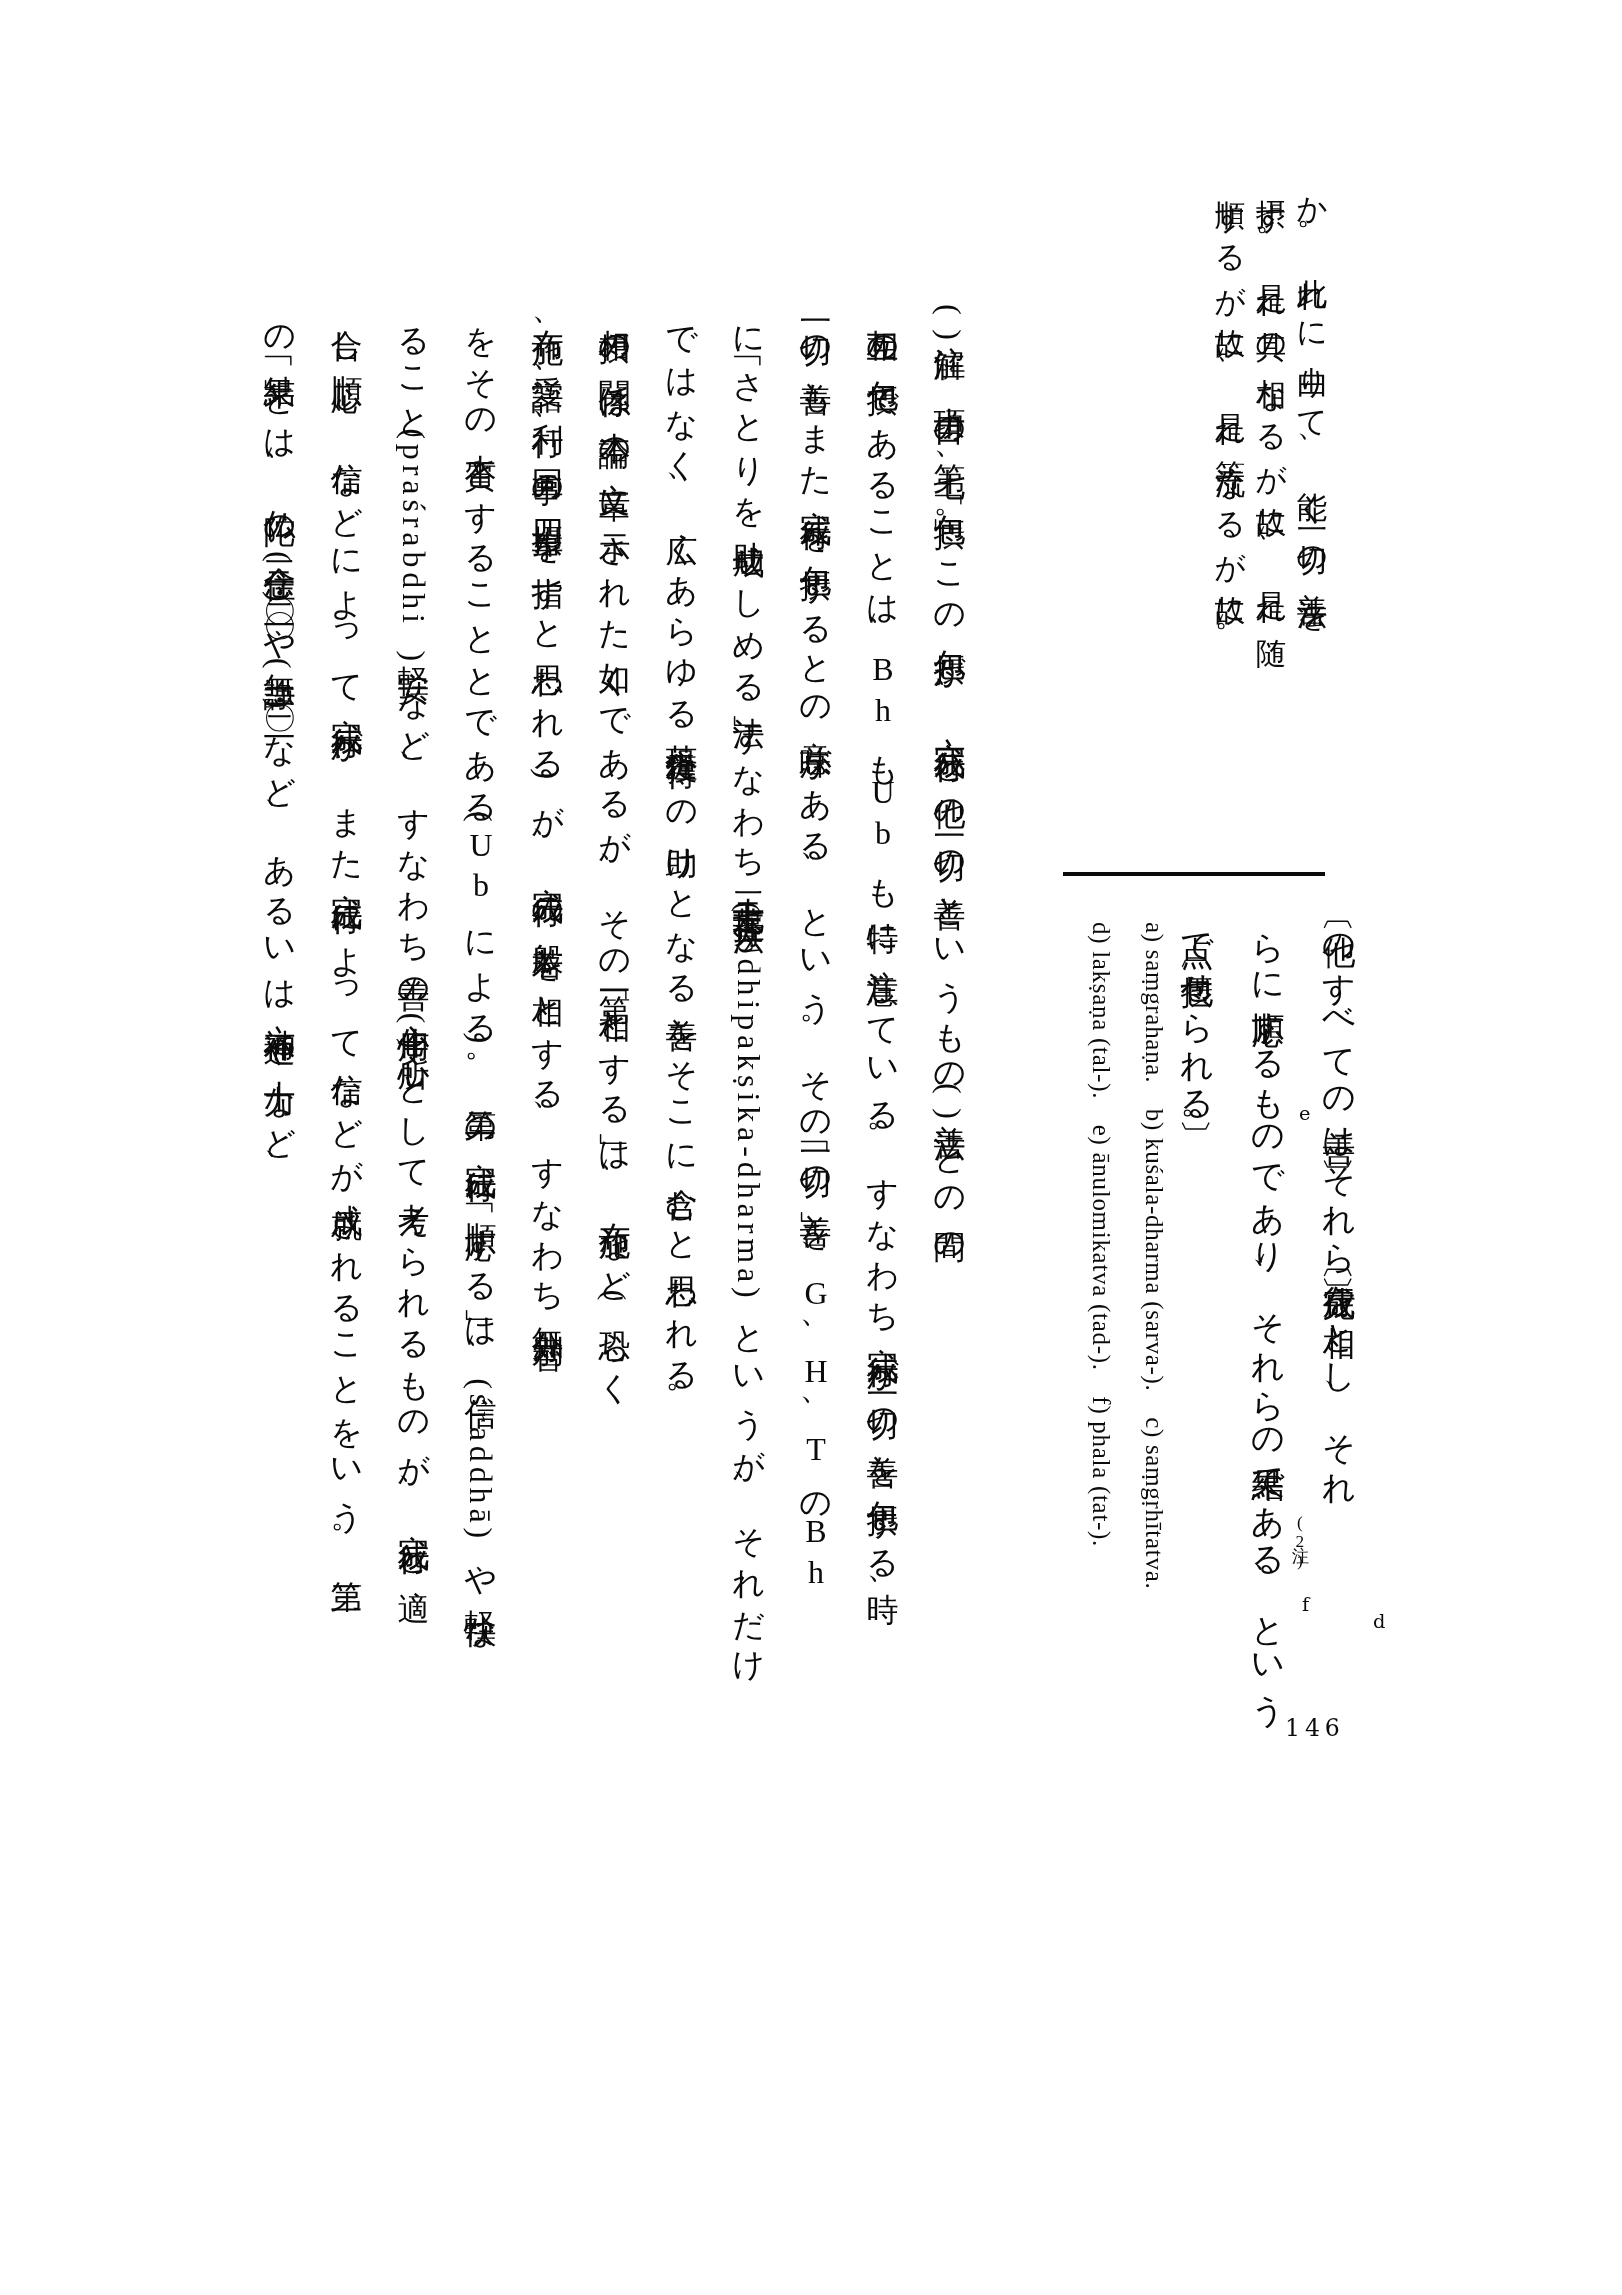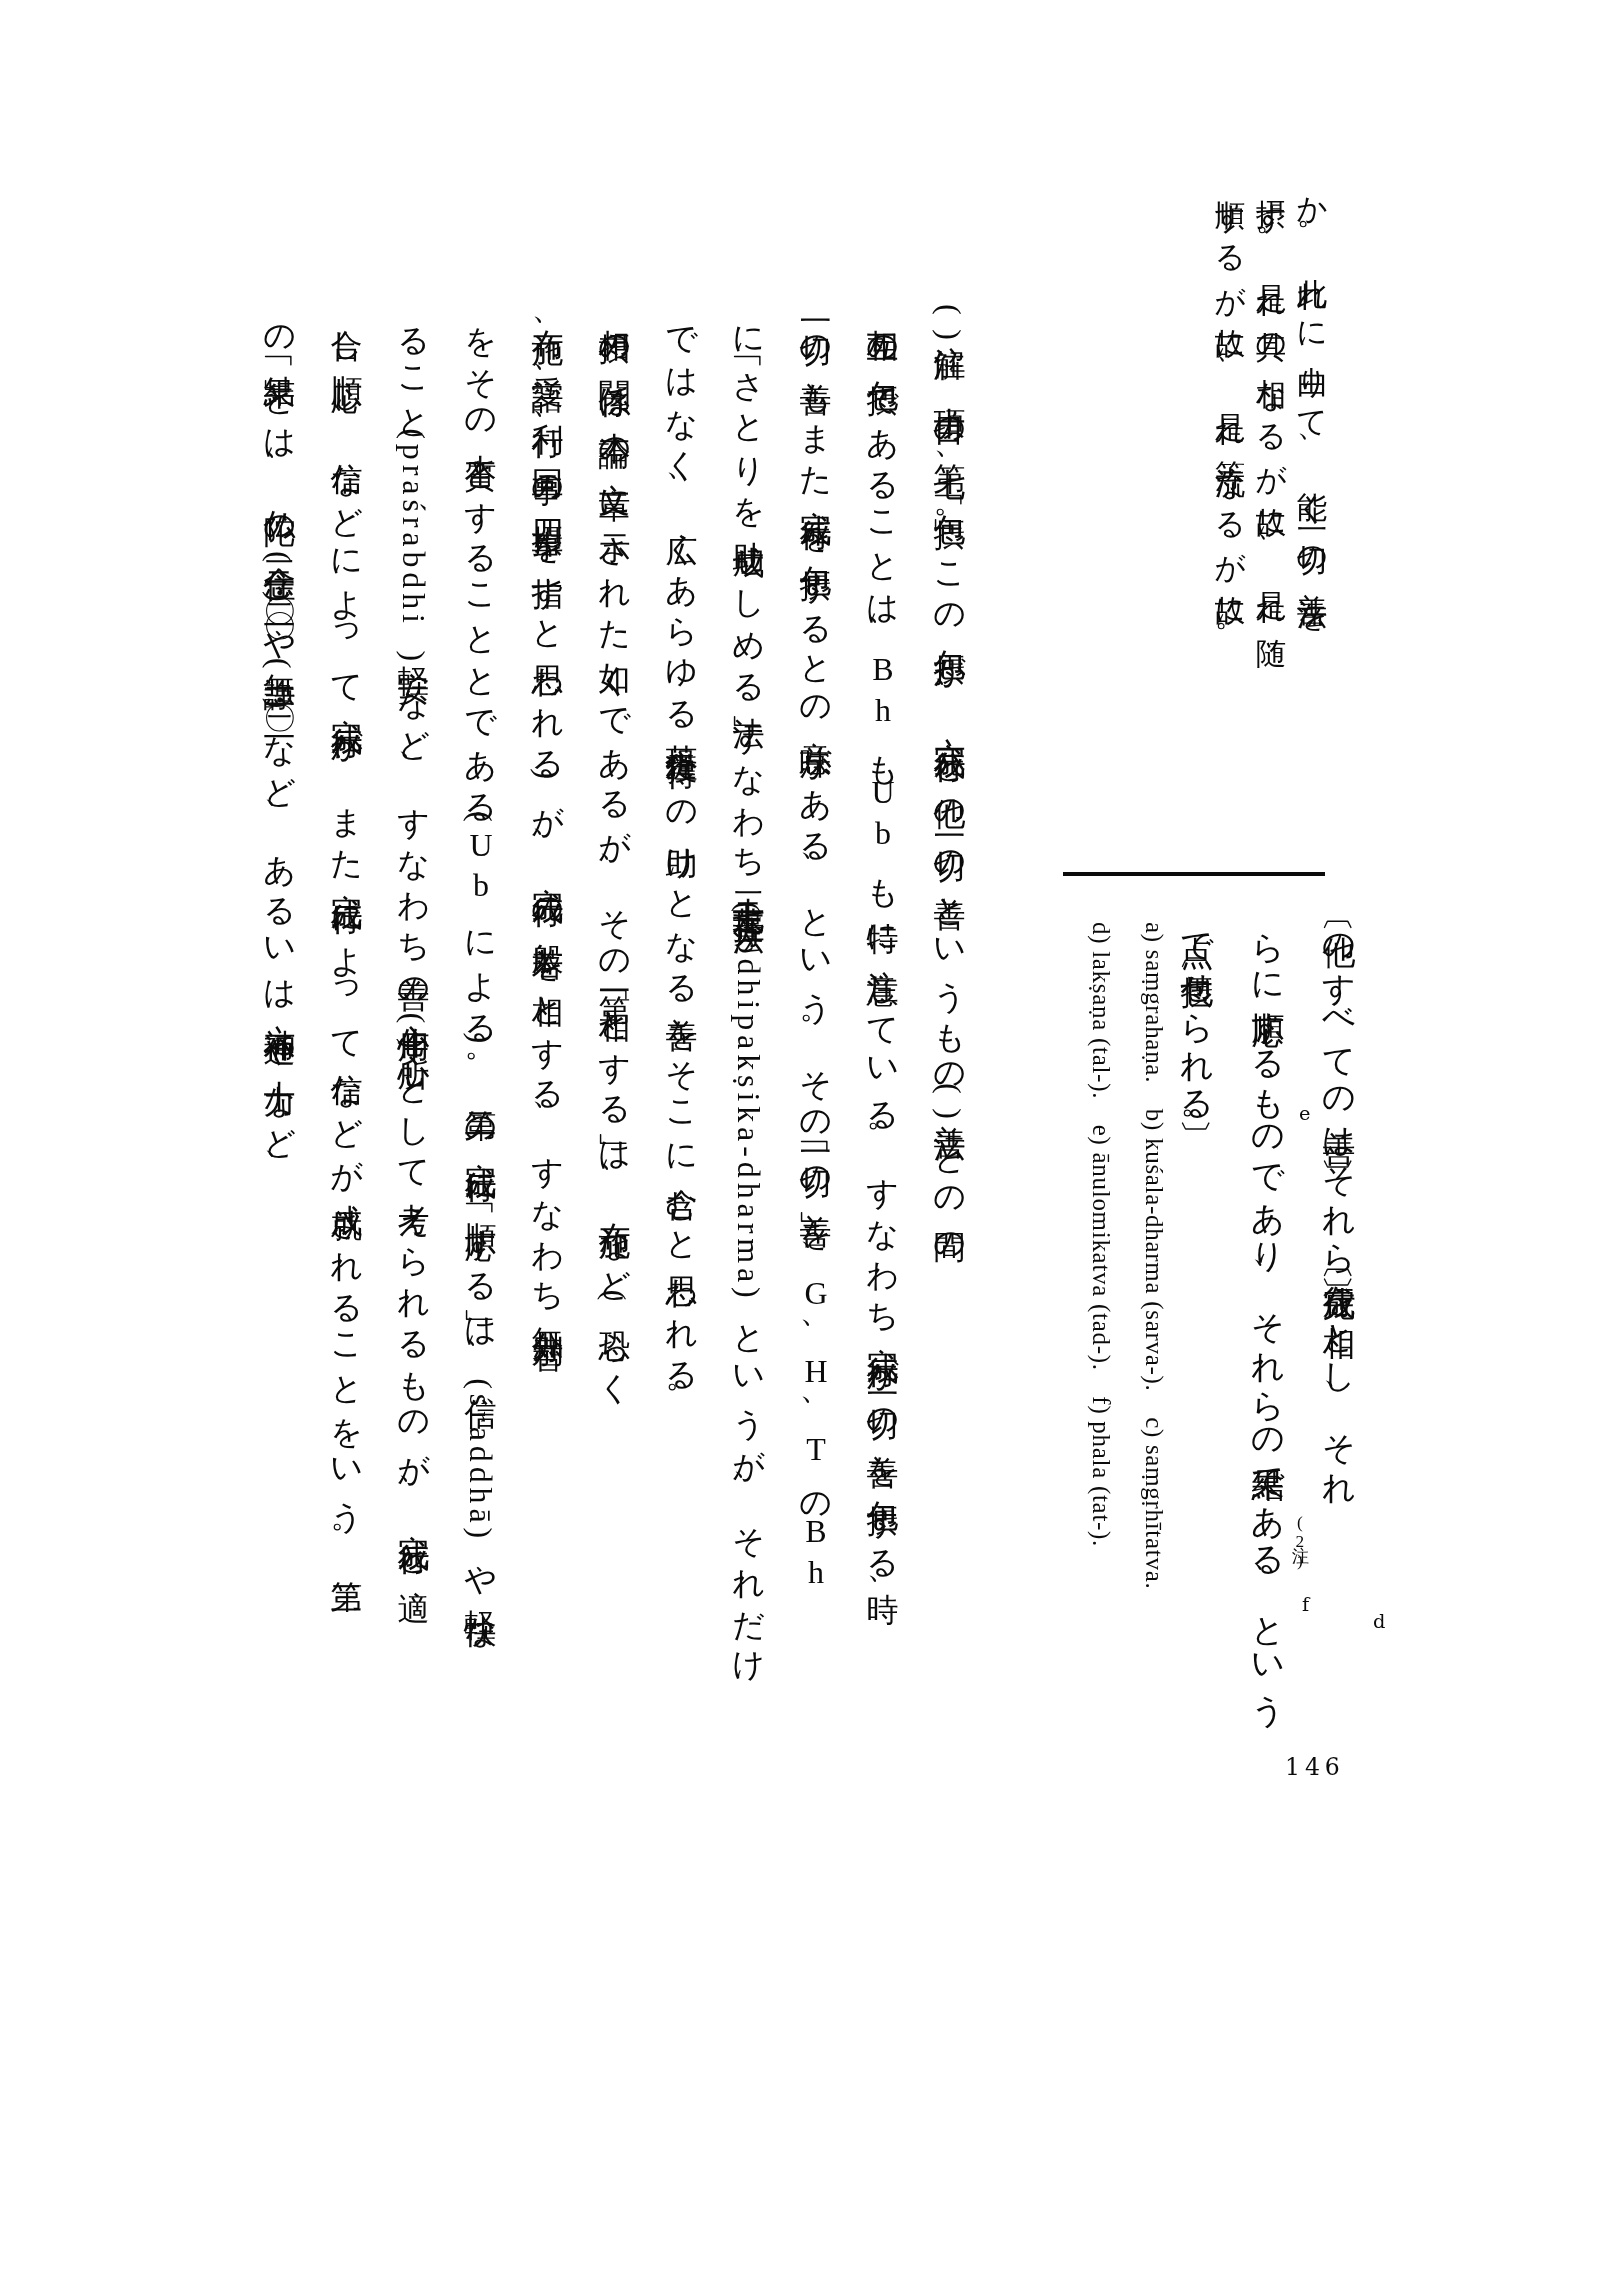--- a/index.html
+++ b/index.html
@@ -23,21 +23,20 @@
   .rule{position:absolute;background:#0b0b0b;}
   .ann{position:absolute;font-size:19.4px;font-family:"DejaVu Serif",serif;}
   .ann-vert{
     position:absolute;font-size:17.3px;
     writing-mode:vertical-rl;text-orientation:upright;
     letter-spacing:0;line-height:1;
   }
   .pagenum{
     position:absolute;font-size:23.6px;letter-spacing:4.9px;
     font-family:"DejaVu Serif",serif;
-    margin-top:39px;
   }
 </style>
 </head>
 <body>
 
 <div class="vblock kanbun" style="left:1207px;top:176px;width:125px;height:659px;">
   <p>か。此れに由りて、能く一切の善法を</p>
   <p>摂す。是れ其の相なるが故に、是れ随</p>
   <p>順するが故に、是れ等流なるが故に。</p>
 </div>

